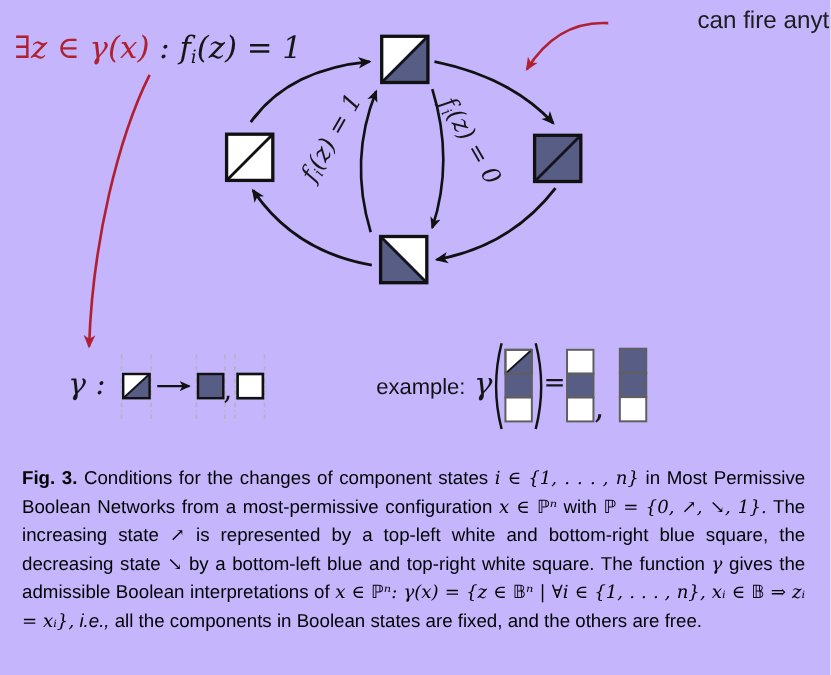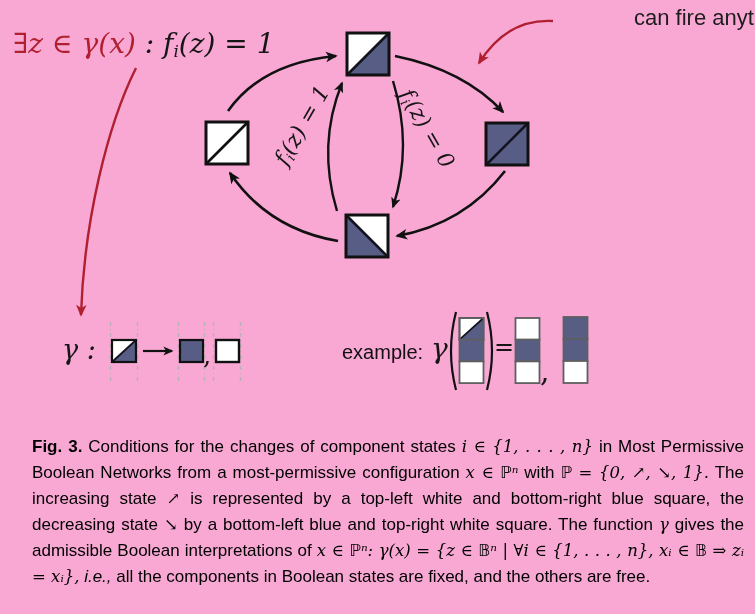--- a/index.html
+++ b/index.html
@@ -1,32 +1,32 @@
 <!DOCTYPE html>
 <html><head>
 <meta charset="utf-8">
 <style>
   html,body{margin:0;padding:0;background:#ffffff;}
-  .canvas{position:relative;width:755px;height:614px;background:#f9a8d4;overflow:hidden;
+  .canvas{position:relative;width:755px;height:614px;background:#c4b5fd;overflow:hidden;
           font-family:"Liberation Sans",sans-serif;color:#111;}
   .layer{position:absolute;left:0;top:0;}
   .abs{position:absolute;}
   .formula{font-family:"DejaVu Serif","DejaVu Sans",serif;font-style:italic;font-size:28px;
            white-space:nowrap;color:#161616;line-height:36px;}
   .formula .red{color:#b02031;}
   .fsub{font-size:0.6em;vertical-align:-0.25em;}
   .edge-label{font-family:"DejaVu Serif","DejaVu Sans",serif;font-style:italic;font-size:22px;
               color:#161616;width:116px;text-align:center;line-height:28px;white-space:nowrap;
               transform-origin:50% 50%;}
   .rot-left{transform:rotate(-60deg);}
   .rot-right{transform:rotate(60deg);}
   .annot{font-family:"Liberation Sans",sans-serif;font-size:22px;color:#1d1d1d;white-space:nowrap;}
   .serifit{font-family:"DejaVu Serif","DejaVu Sans",serif;font-style:italic;color:#161616;}
   .serif{font-family:"DejaVu Serif","DejaVu Sans",serif;color:#161616;}
-  .caption{position:absolute;left:20px;top:422px;width:712px;margin:12px;
+  .caption{position:absolute;left:20px;top:422px;width:712px;margin:0;
            font-size:17px;line-height:26px;text-align:justify;color:#000;}
   .caption .b{font-weight:bold;}
   .caption .m{font-family:"DejaVu Serif","DejaVu Sans",serif;font-style:italic;font-size:16.5px;}
   .caption .it{font-style:italic;}
 </style>
 </head>
 <body>
 
 <div class="canvas">
 

